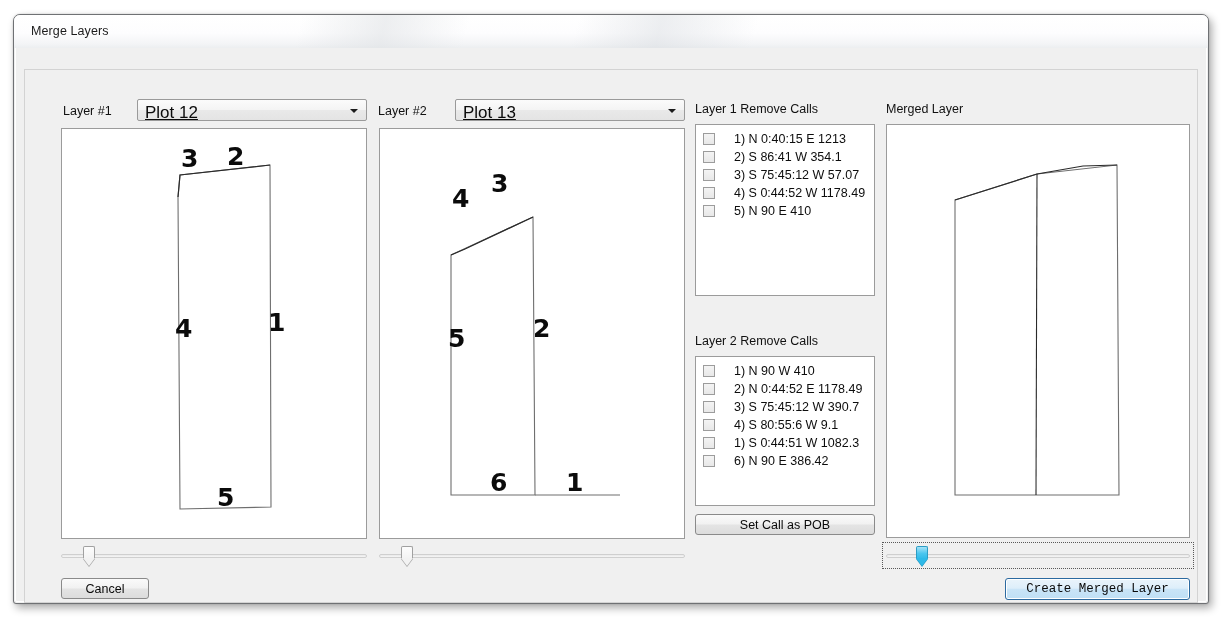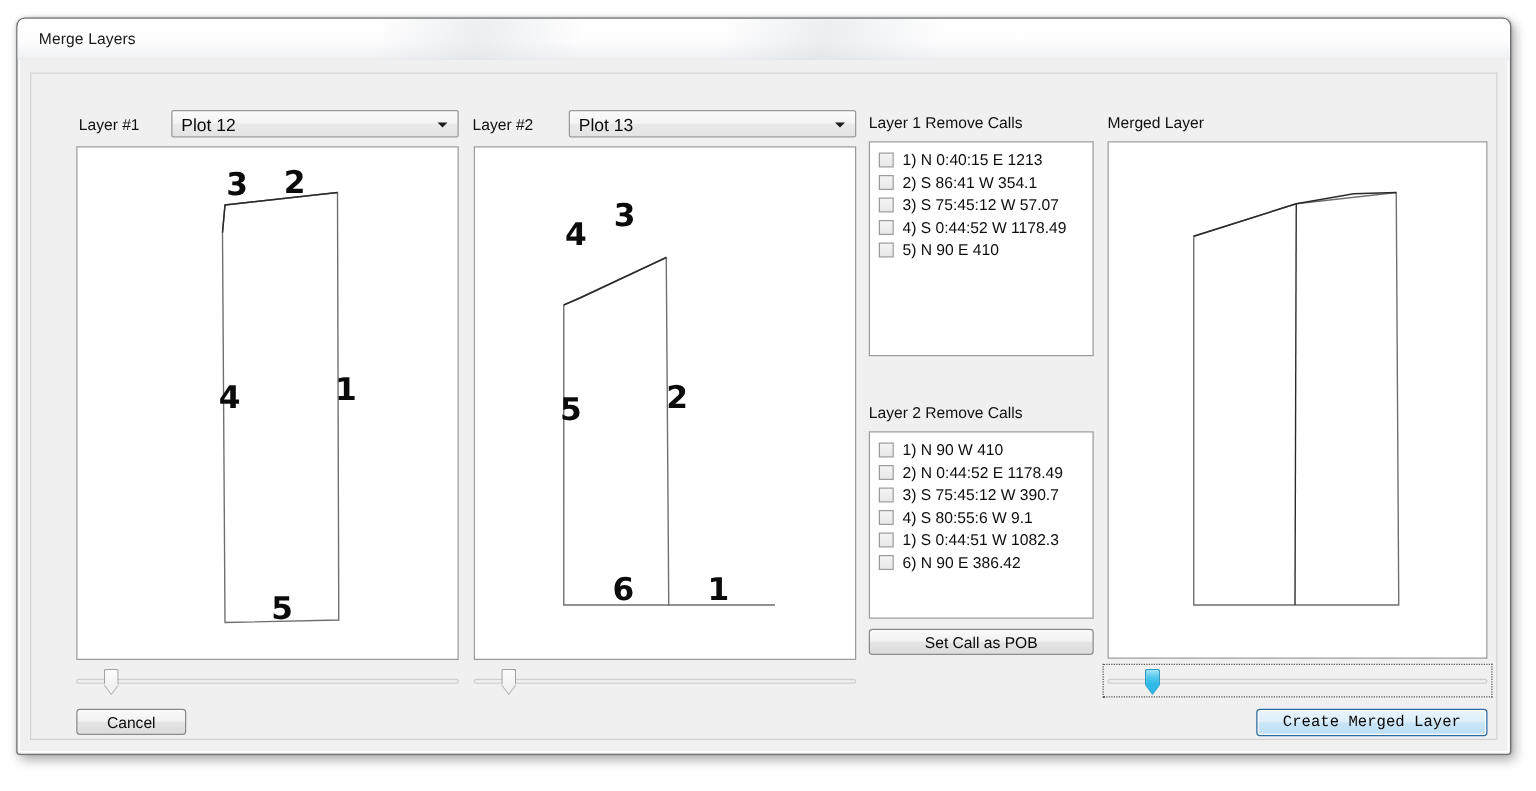--- a/index.html
+++ b/index.html
@@ -66,21 +66,21 @@
     font-size: 12.5px;
     color: #1b1b1b;
     letter-spacing: 0.1px;
     white-space: nowrap;
   }
 
   
   .client {
     position: absolute;
     left: 10px;
-    top: 43px;
+    top: 54px;
     width: 1174px;
     height: 534px;
     background: #f0f0f0;
     border: 1px solid #d3d3d3;
     box-sizing: border-box;
   }
 
   
   .fieldlabel {
     position: absolute;
@@ -96,23 +96,24 @@
     background: linear-gradient(180deg,#fbfbfb 0%, #f4f4f4 48%, #e9e9e9 52%, #e4e4e4 100%);
     border: 1px solid #9a9a9a;
     border-radius: 2px;
     box-sizing: border-box;
     cursor: default;
   }
   .combo .combo-text {
     position: absolute;
     left: 7px;
     top: 3px;
-    font-size: 14px;
+    font-size: 17px;
     color: #0a0a0a;
     white-space: nowrap;
+    text-decoration: underline;
   }
   .combo .combo-arrow {
     position: absolute;
     right: 8px;
     top: 9px;
     width: 0; height: 0;
     border-left: 4px solid transparent;
     border-right: 4px solid transparent;
     border-top: 4px solid #1c1c1c;
   }
@@ -142,20 +143,21 @@
     box-sizing: border-box;
     overflow: hidden;
     padding: 5px 0 0 0;
   }
   .listrow {
     display: flex;
     align-items: center;
     height: 18px;
     padding-left: 7px;
     cursor: default;
+    gap: 12px;
   }
   .cb {
     width: 12px;
     height: 12px;
     border: 1px solid #9c9c9c;
     background: linear-gradient(180deg,#f4f4f4 0%, #e8e8e8 100%);
     box-sizing: border-box;
     flex: none;
     margin-right: 7px;
   }

